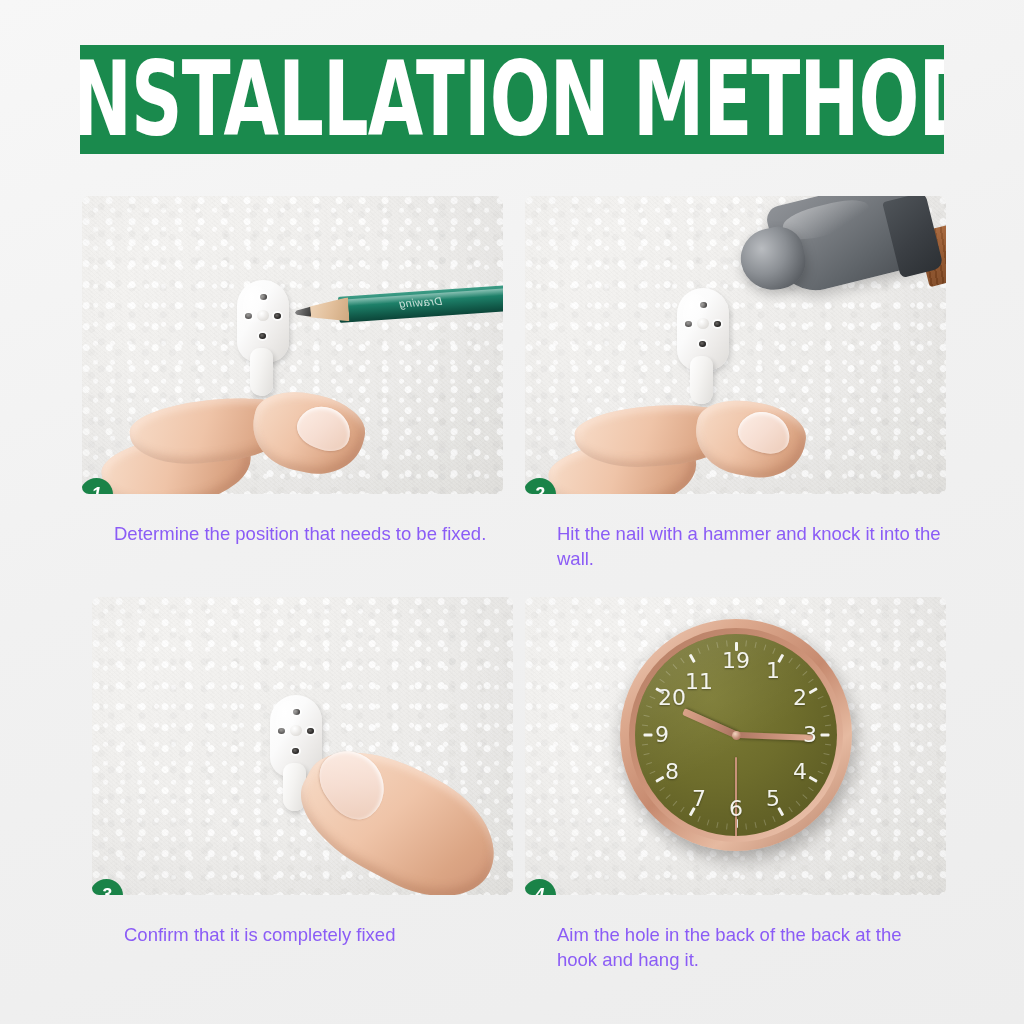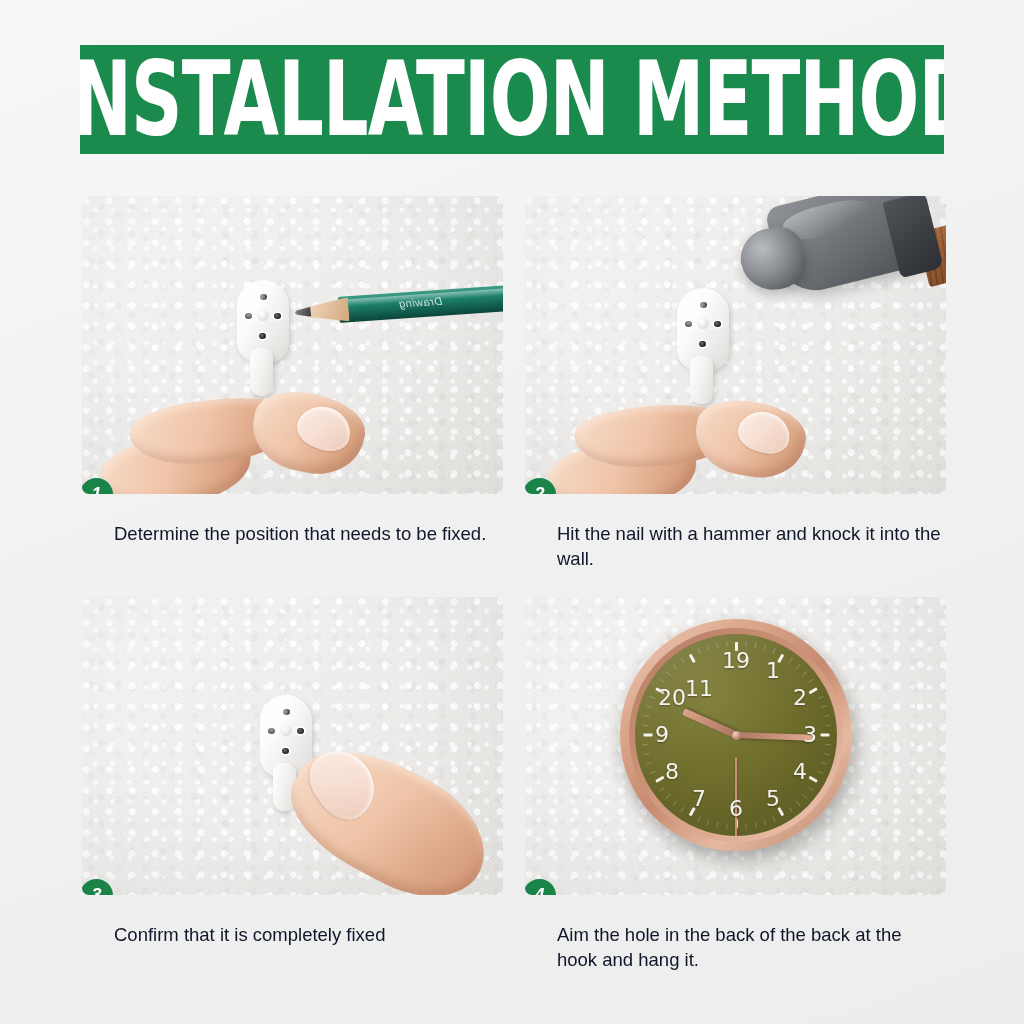--- a/index.html
+++ b/index.html
@@ -48,21 +48,21 @@
     top: 0;
     width: 1024px;
     height: 1024px;
   }
   .step {
     position: absolute;
     width: 421px;
   }
   .step-1 { left: 82px;  top: 196px; }
   .step-2 { left: 525px; top: 196px; }
-  .step-3 { left: 82px;  top: 597px; }
+  .step-3 { left: 92px;  top: 597px; }
   .step-4 { left: 525px; top: 597px; }
 
   .photo {
     position: relative;
     width: 421px;
     height: 298px;
     border-radius: 7px;
     overflow: hidden;
     background: #f4f3f1;
   }
@@ -113,21 +113,21 @@
     z-index: 5;
     box-shadow: 0 1px 2px rgba(0,0,0,.12);
   }
 
   .caption {
     margin-top: 28px;
     margin-left: 32px;
     width: 385px;
     font-size: 18.5px;
     line-height: 1.33;
-    color: #0f172a;
+    color: #8b5cf6;
   }
 
   
   .hook {
     position: absolute;
     width: 52px;
     height: 118px;
     z-index: 3;
   }
   .hook-plate {
@@ -622,21 +622,21 @@
             <div class="numeral" style="left: 138px; top: 36.9141px;">1</div>
             <div class="numeral" style="left: 165.086px; top: 64px;">2</div>
             <div class="numeral" style="left: 175px; top: 101px;">3</div>
             <div class="numeral" style="left: 165.086px; top: 138px;">4</div>
             <div class="numeral" style="left: 138px; top: 165.086px;">5</div>
             <div class="numeral" style="left: 101px; top: 175px;">6</div>
             <div class="numeral" style="left: 64px; top: 165.086px;">7</div>
             <div class="numeral" style="left: 36.9141px; top: 138px;">8</div>
             <div class="numeral" style="left: 27px; top: 101px;">9</div>
             <div class="numeral" style="left: 36.9141px; top: 64px;">20</div>
-            <div class="numeral" style="left: 64px; top: 55px;">11</div>
+            <div class="numeral" style="left: 64px; top: 48px;">11</div>
           </div>
       </div>
 
       <div class="vignette"></div>
       <div class="badge">4</div>
     </div>
     <div class="caption">Aim the hole in the back of the back at the hook and hang it.</div>
   </div>
 
 </div>

